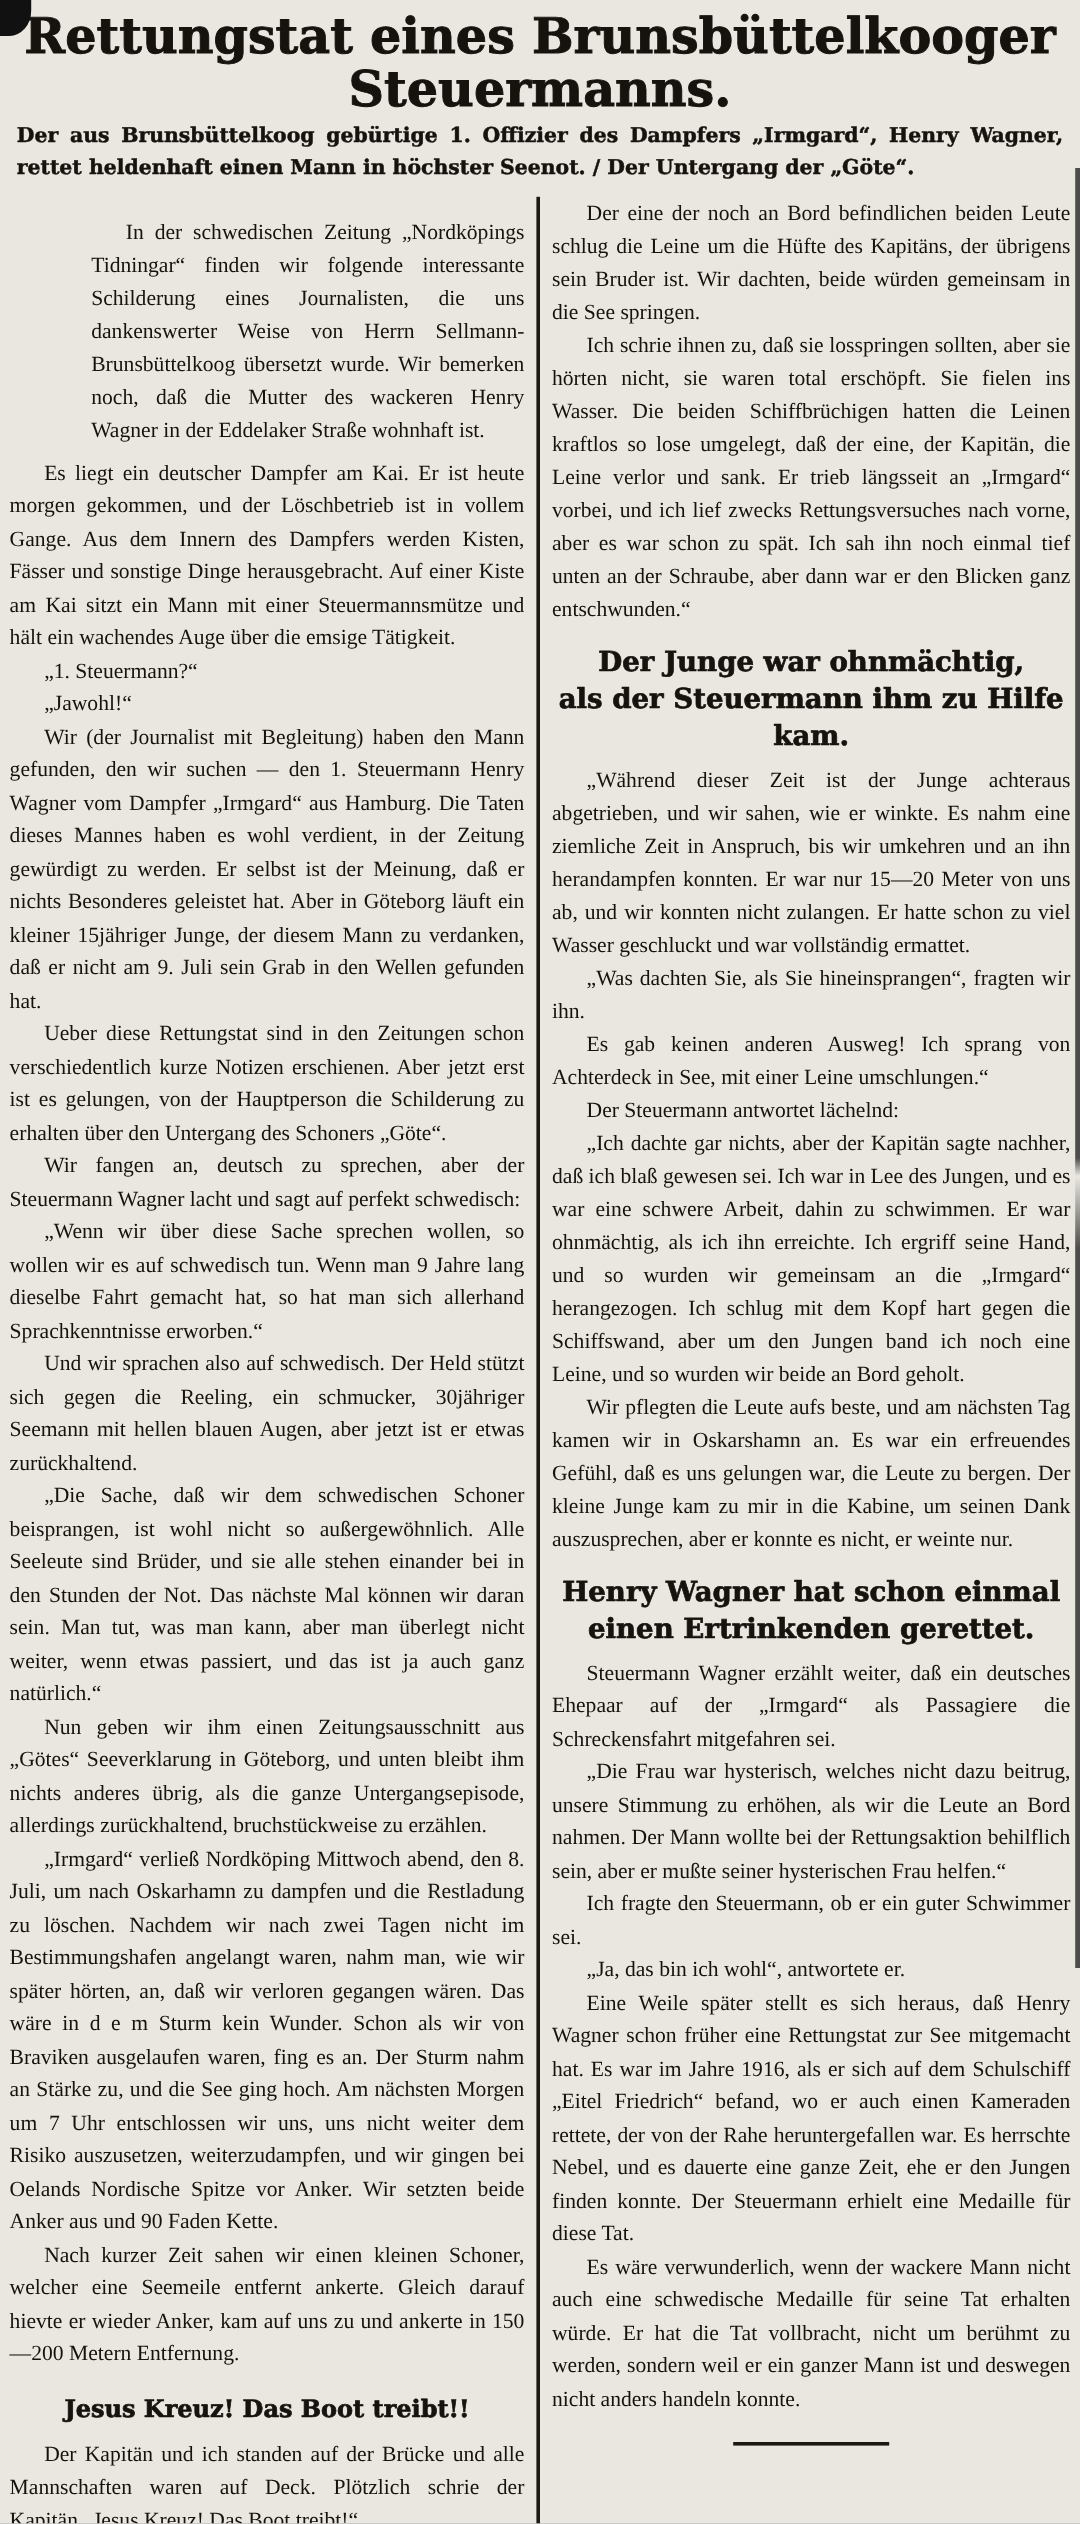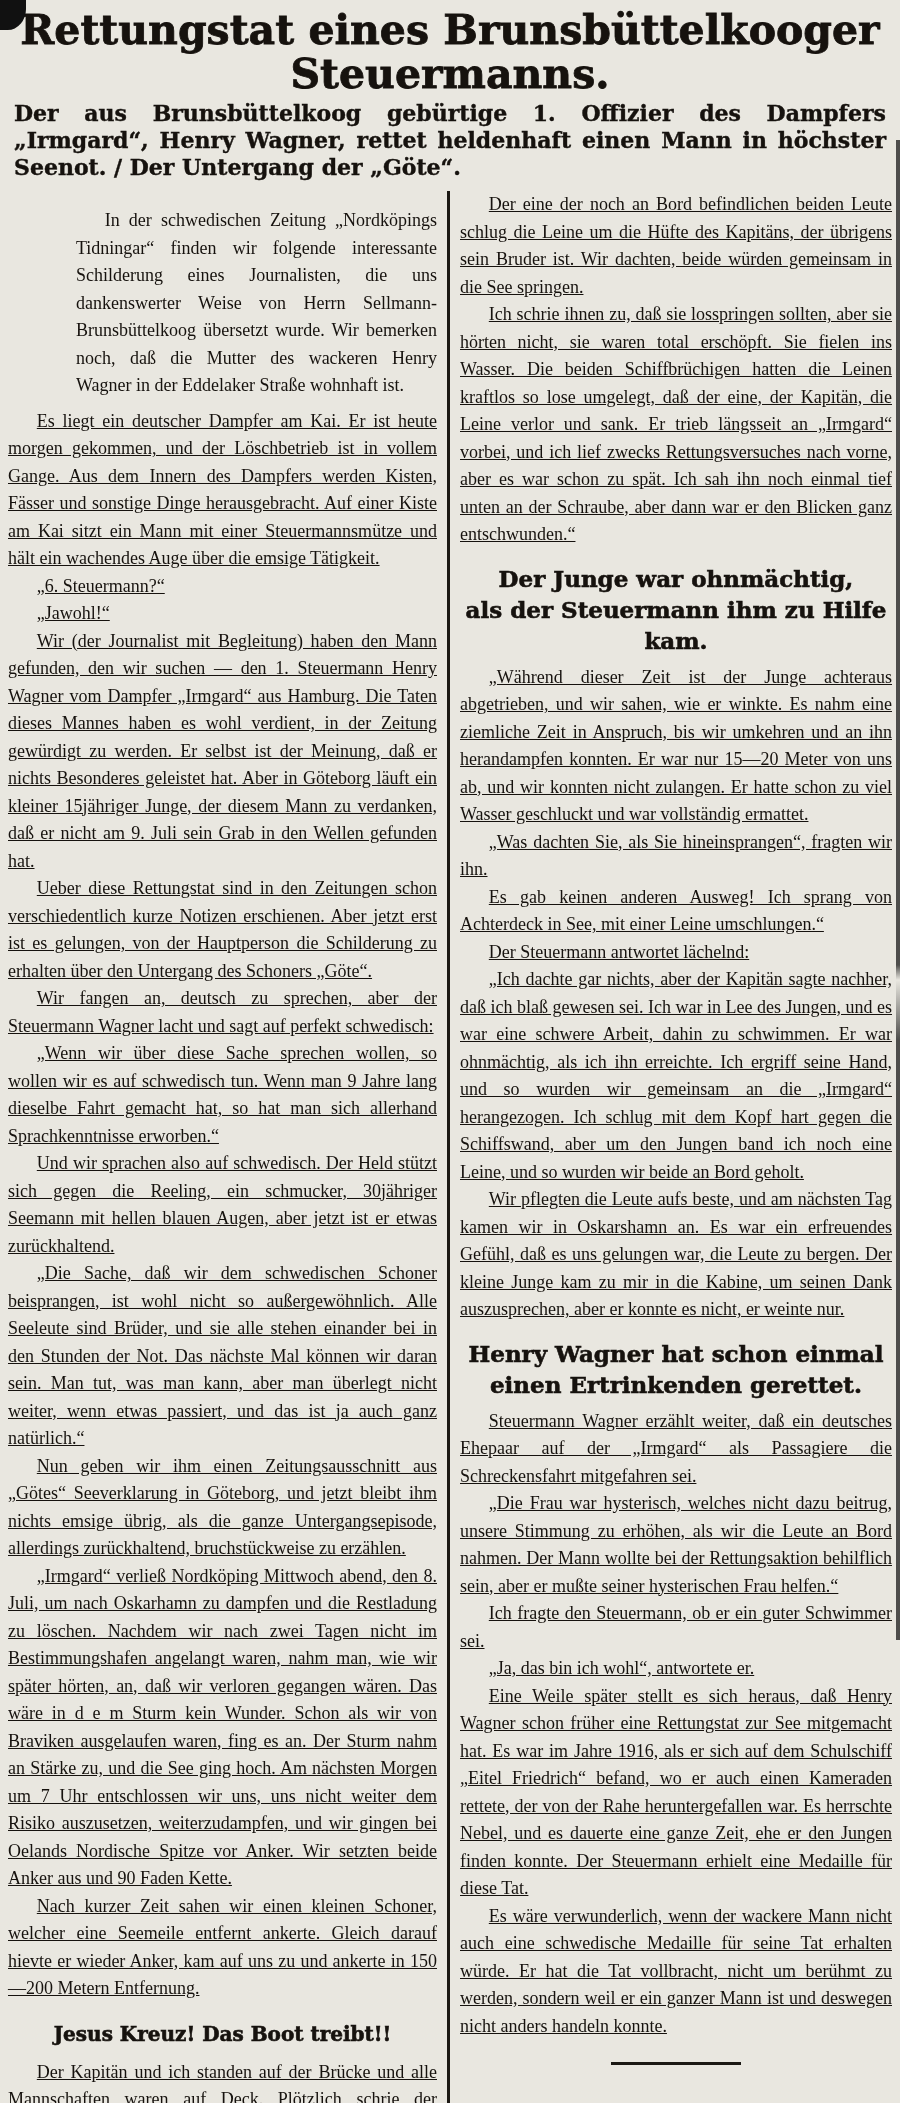--- a/index.html
+++ b/index.html
@@ -39,21 +39,21 @@
     font-size: 41px;
     line-height: 44px;
     text-align: center;
     letter-spacing: 0px;
     -webkit-text-stroke: 0.8px #16120e;
     margin: 0 0 4px 0;
   }
   .subhead {
     font-family: "DejaVu Serif", serif;
     font-weight: bold;
-    font-size: 22px;
+    font-size: 17px;
     line-height: 27px;
     text-align: justify;
     -webkit-text-stroke: 0.4px #16120e;
     margin: 0 0 10px 0;
   }
   .cols {
     display: flex;
     align-items: stretch;
   }
   .col {
@@ -67,21 +67,20 @@
   .col-left {
     border-right: 3px solid #1c1914;
     padding: 0 10px 0 2px;
   }
   .col-right {
     padding: 0 2px 0 10px;
   }
   p.para {
     margin: 0;
     text-indent: 1.6em;
-    text-decoration: underline;
   }
   p.intro {
     margin: 16px 0 8px 68px;
     text-indent: 1.6em;
   }
   .sec-heading {
     font-family: "DejaVu Serif", serif;
     font-weight: bold;
     text-align: center;
     -webkit-text-stroke: 0.6px #16120e;
@@ -106,29 +105,29 @@
   <div class="masthead">
     <h1 class="headline">Rettungstat eines Brunsbüttelkooger Steuermanns.</h1>
     <div class="subhead">Der aus Brunsbüttelkoog gebürtige 1. Offizier des Dampfers „Irmgard“, Henry Wagner, rettet heldenhaft einen Mann in höchster Seenot. / Der Untergang der „Göte“.</div>
   </div>
 
   <div class="cols">
 
     <div class="col col-left">
       <p class="intro">In der schwedischen Zeitung „Nordköpings Tidningar“ finden wir folgende interessante Schilderung eines Journalisten, die uns dankenswerter Weise von Herrn Sellmann-Brunsbüttelkoog übersetzt wurde. Wir bemerken noch, daß die Mutter des wackeren Henry Wagner in der Eddelaker Straße wohnhaft ist.</p>
       <p class="para">Es liegt ein deutscher Dampfer am Kai. Er ist heute morgen gekommen, und der Löschbetrieb ist in vollem Gange. Aus dem Innern des Dampfers werden Kisten, Fässer und sonstige Dinge herausgebracht. Auf einer Kiste am Kai sitzt ein Mann mit einer Steuermannsmütze und hält ein wachendes Auge über die emsige Tätigkeit.</p>
-      <p class="para">„6. Steuermann?“</p>
+      <p class="para">„1. Steuermann?“</p>
       <p class="para">„Jawohl!“</p>
       <p class="para">Wir (der Journalist mit Begleitung) haben den Mann gefunden, den wir suchen — den 1. Steuermann Henry Wagner vom Dampfer „Irmgard“ aus Hamburg. Die Taten dieses Mannes haben es wohl verdient, in der Zeitung gewürdigt zu werden. Er selbst ist der Meinung, daß er nichts Besonderes geleistet hat. Aber in Göteborg läuft ein kleiner 15jähriger Junge, der diesem Mann zu verdanken, daß er nicht am 9. Juli sein Grab in den Wellen gefunden hat.</p>
       <p class="para">Ueber diese Rettungstat sind in den Zeitungen schon verschiedentlich kurze Notizen erschienen. Aber jetzt erst ist es gelungen, von der Hauptperson die Schilderung zu erhalten über den Untergang des Schoners „Göte“.</p>
       <p class="para">Wir fangen an, deutsch zu sprechen, aber der Steuermann Wagner lacht und sagt auf perfekt schwedisch:</p>
       <p class="para">„Wenn wir über diese Sache sprechen wollen, so wollen wir es auf schwedisch tun. Wenn man 9 Jahre lang dieselbe Fahrt gemacht hat, so hat man sich allerhand Sprachkenntnisse erworben.“</p>
       <p class="para">Und wir sprachen also auf schwedisch. Der Held stützt sich gegen die Reeling, ein schmucker, 30jähriger Seemann mit hellen blauen Augen, aber jetzt ist er etwas zurückhaltend.</p>
       <p class="para">„Die Sache, daß wir dem schwedischen Schoner beisprangen, ist wohl nicht so außergewöhnlich. Alle Seeleute sind Brüder, und sie alle stehen einander bei in den Stunden der Not. Das nächste Mal können wir daran sein. Man tut, was man kann, aber man überlegt nicht weiter, wenn etwas passiert, und das ist ja auch ganz natürlich.“</p>
-      <p class="para">Nun geben wir ihm einen Zeitungsausschnitt aus „Götes“ Seeverklarung in Göteborg, und jetzt bleibt ihm nichts emsige übrig, als die ganze Untergangsepisode, allerdings zurückhaltend, bruchstückweise zu erzählen.</p>
+      <p class="para">Nun geben wir ihm einen Zeitungsausschnitt aus „Götes“ Seeverklarung in Göteborg, und unten bleibt ihm nichts anderes übrig, als die ganze Untergangsepisode, allerdings zurückhaltend, bruchstückweise zu erzählen.</p>
       <p class="para">„Irmgard“ verließ Nordköping Mittwoch abend, den 8. Juli, um nach Oskarhamn zu dampfen und die Restladung zu löschen. Nachdem wir nach zwei Tagen nicht im Bestimmungshafen angelangt waren, nahm man, wie wir später hörten, an, daß wir verloren gegangen wären. Das wäre in d e m Sturm kein Wunder. Schon als wir von Braviken ausgelaufen waren, fing es an. Der Sturm nahm an Stärke zu, und die See ging hoch. Am nächsten Morgen um 7 Uhr entschlossen wir uns, uns nicht weiter dem Risiko auszusetzen, weiterzudampfen, und wir gingen bei Oelands Nordische Spitze vor Anker. Wir setzten beide Anker aus und 90 Faden Kette.</p>
       <p class="para">Nach kurzer Zeit sahen wir einen kleinen Schoner, welcher eine Seemeile entfernt ankerte. Gleich darauf hievte er wieder Anker, kam auf uns zu und ankerte in 150—200 Metern Entfernung.</p>
 
       <h2 class="sec-heading h-big">Jesus Kreuz!  Das Boot treibt!!</h2>
       <p class="para">Der Kapitän und ich standen auf der Brücke und alle Mannschaften waren auf Deck. Plötzlich schrie der Kapitän „Jesus Kreuz! Das Boot treibt!“</p>
 
     </div>
 
     <div class="col col-right">
       <p class="para">Der eine der noch an Bord befindlichen beiden Leute schlug die Leine um die Hüfte des Kapitäns, der übrigens sein Bruder ist. Wir dachten, beide würden gemeinsam in die See springen.</p>

